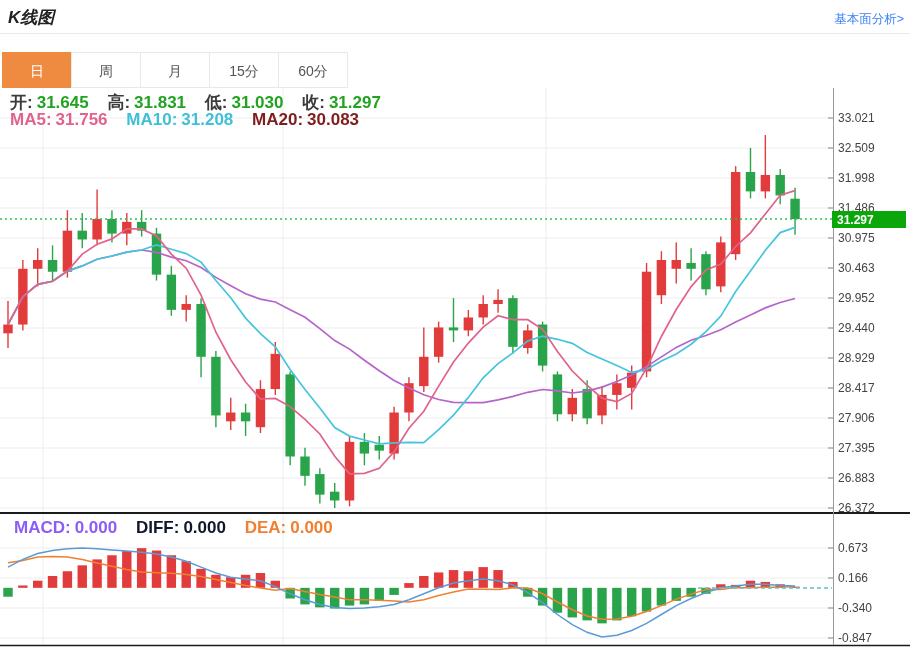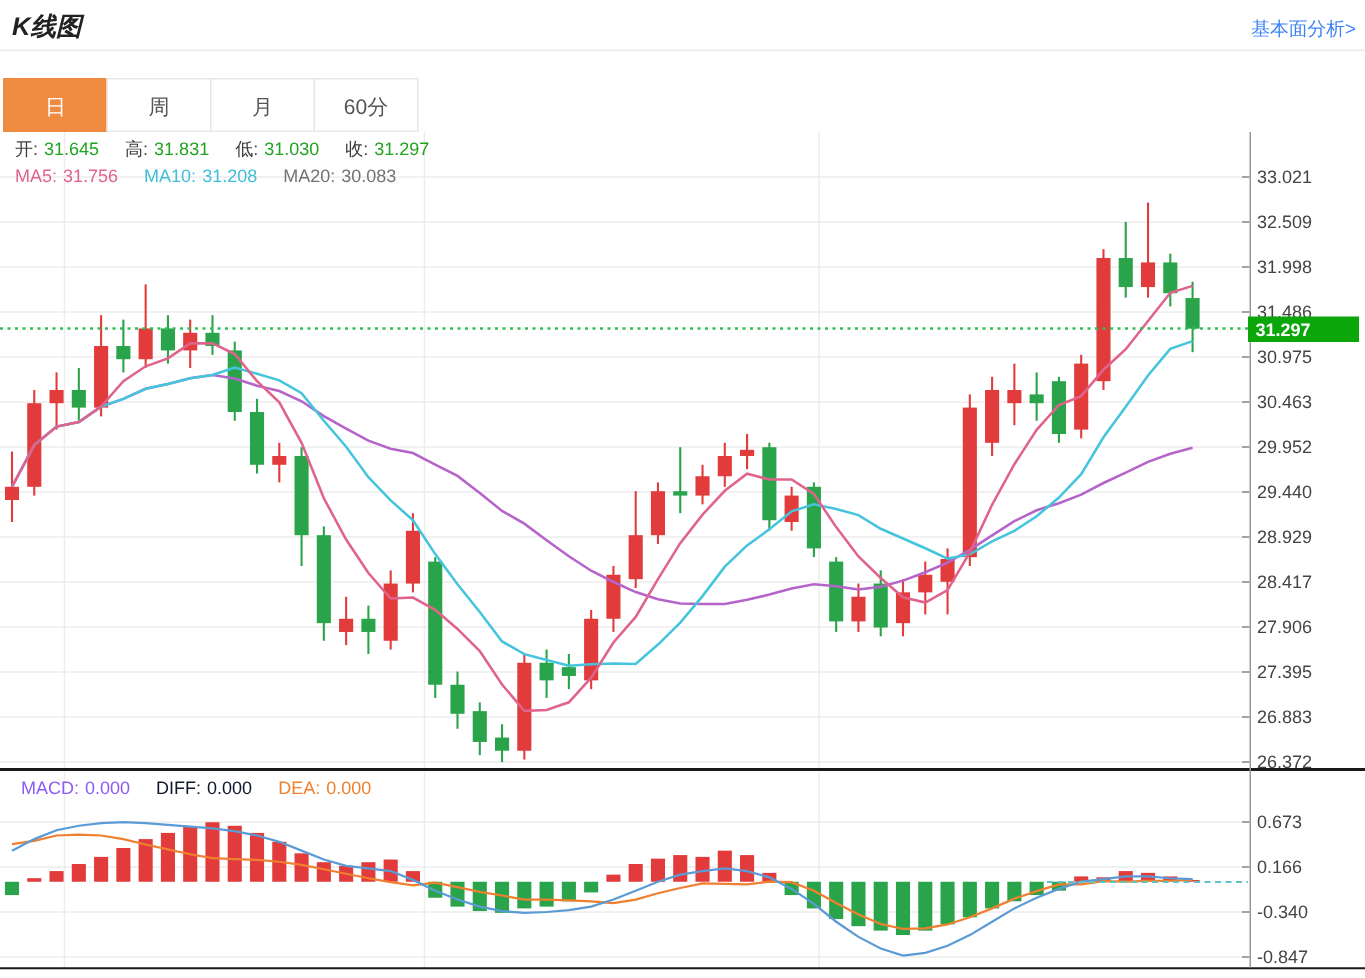--- a/index.html
+++ b/index.html
@@ -5,26 +5,26 @@
   html,body{margin:0;padding:0;background:#fff;}
   body{width:910px;height:652px;overflow:hidden;position:relative;
        font-family:"Liberation Sans","DejaVu Sans",sans-serif;color:#333;}
   .hdr-title{position:absolute;left:8px;top:6px;font-size:17px;font-weight:bold;color:#222;font-style:italic;}
   .hdr-link{position:absolute;right:6px;top:11px;font-size:12.5px;color:#3b82f6;cursor:pointer;text-decoration:none;}
   .hdr-divider{position:absolute;left:0;top:33px;width:910px;border-top:1px solid #e9e9e9;}
   .tabbar{position:absolute;left:3px;top:52px;display:flex;}
   .tab{width:70px;height:36px;line-height:36px;text-align:center;font-size:14px;color:#555;
        background:#fff;border:1px solid #e8e8e8;margin-left:-1px;cursor:pointer;box-sizing:border-box;}
   .tab.active{background:#ef8b41;border-color:#ef8b41;color:#fff;}
-  .legend-row{position:absolute;left:10px;font-size:12px;white-space:nowrap;}
+  .legend-row{position:absolute;left:10px;font-size:17px;white-space:nowrap;font-weight:bold;}
   .legend-row span{margin-right:4px;}
   .lg-gap{margin-right:14px !important;}
   .lbl{color:#3c3c3c;}
   .val-green{color:#21a321;}
-  .ma5{color:#e0638c;} .ma10{color:#3fc0d8;} .ma20{color:#737373;}
+  .ma5{color:#e0638c;} .ma10{color:#3fc0d8;} .ma20{color:#7f1d1d;}
   .macd-r{color:#8b5cf6;} .macd-b{color:#0f172a;} .macd-o{color:#f08030;}
   #chart-svg{position:absolute;left:0;top:0;}
   .ax-t{font-size:12px;fill:#444;}
   .badge-t{font-size:12px;fill:#fff;font-weight:bold;}
 </style>
 </head>
 <body>
 
 <svg id="chart-svg" width="910" height="652" viewBox="0 0 910 652">
   <g id="g-grid">
@@ -282,20 +282,21 @@
 </svg>
 
 <div class="hdr-title">K线图</div>
 <a class="hdr-link">基本面分析&gt;</a>
 <div class="hdr-divider"></div>
 
 <div class="tabbar">
   <div class="tab active">日</div>
   <div class="tab">周</div>
   <div class="tab">月</div>
+  <div class="tab">15分</div>
   <div class="tab">60分</div>
 </div>
 
 <div class="legend-row" style="top:91px;">
   <span class="lbl">开:</span><span class="val-green lg-gap">31.645</span>
   <span class="lbl">高:</span><span class="val-green lg-gap">31.831</span>
   <span class="lbl">低:</span><span class="val-green lg-gap">31.030</span>
   <span class="lbl">收:</span><span class="val-green">31.297</span>
 </div>
 

